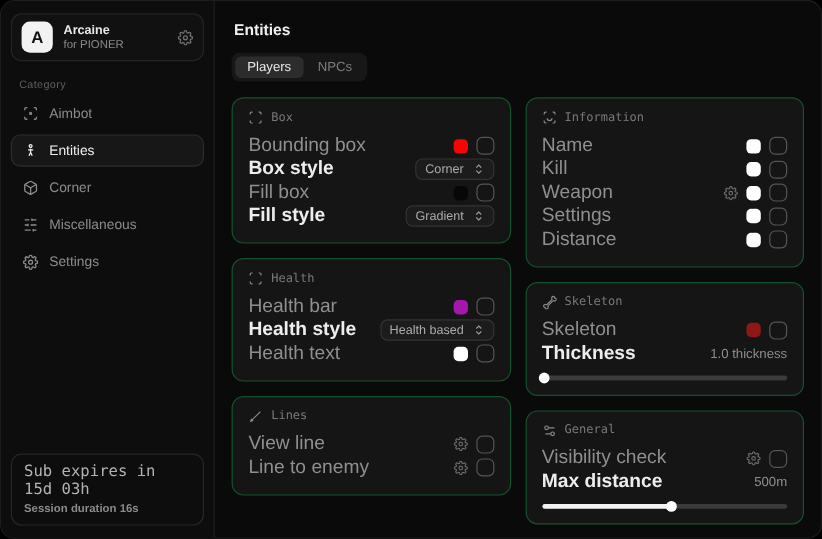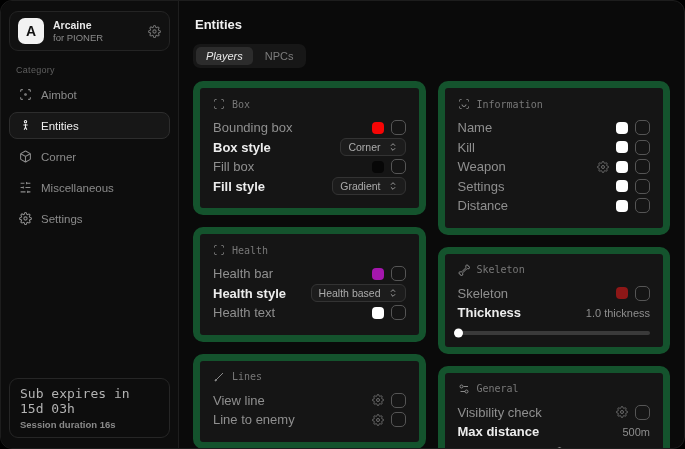--- a/index.html
+++ b/index.html
@@ -26,29 +26,29 @@
   .nav-item.active { background:#171717; border-color:#2d2d2d; color:#efefef; }
   .nav-item .ic { display:flex; color:inherit; }
   .sidebar-footer { margin-top:auto; border:1px solid #262626; border-radius:9px; padding:7px 10px; }
   .sf-line1 { font-family:"DejaVu Sans Mono", monospace; font-size:13px; color:#b3b3b3; margin-bottom:3px; }
   .sf-line2 { font-size:9.5px; font-weight:bold; color:#8a8a8a; }
   
   .main { flex:1; padding:14px 14px 0 14px; overflow:hidden; }
   .page-title { font-size:13px; font-weight:bold; color:#f0f0f0; margin:2px 0 12px 2px; }
   .tabs { display:inline-flex; background:#171717; border-radius:7px; padding:3px; gap:2px; margin-bottom:13px; }
   .tab { font-size:11px; color:#7c7c7c; padding:3px 10px; border-radius:5px; cursor:default; }
-  .tab.active { background:#2c2c2c; color:#e9e9e9;font-style:italic; }
+  .tab.active { background:#2c2c2c; color:#e9e9e9; }
   .cols { display:flex; gap:12px; }
   .col { flex:1; display:flex; flex-direction:column; gap:12px; }
-  .card { background:#151515; border:7px solid #14532d; border-radius:10px; padding:10px 13px 12px; }
+  .card { background:#151515; border:1px solid #14532d; border-radius:10px; padding:10px 13px 12px; }
   .card-head { display:flex; align-items:center; gap:7px; color:#787878;
                font-family:"DejaVu Sans Mono", monospace; font-size:10px; margin-bottom:8px; }
   .card-head .ic { display:flex; color:#8a8a8a; }
   .row { display:flex; align-items:center; justify-content:space-between; height:19.5px; }
-  .row-label { font-size:13px; color:#8f8f8f; }
+  .row-label { font-size:16px; color:#8f8f8f; }
   .row-label.bright { color:#ededed; font-weight:bold; }
   .ctrls { display:flex; align-items:center; gap:7px; }
   .swatch { width:12px; height:12px; border-radius:4px; }
   .checkbox { width:15px; height:15px; border:1.5px solid #555; border-radius:5px; background:transparent; }
   .dropdown { display:flex; align-items:center; gap:7px; background:#1c1c1c; border:1px solid #333;
               border-radius:6px; padding:2px 7px; font-size:10.5px; color:#ababab; }
   .dropdown .ic { display:flex; color:#9a9a9a; }
   .mini-gear { display:flex; color:#6b6b6b; }
   .row-value { font-size:11px; color:#8d8d8d; }
   .slider { position:relative; height:4px; background:#3a3a3a; border-radius:2px; margin-top:8px; }

